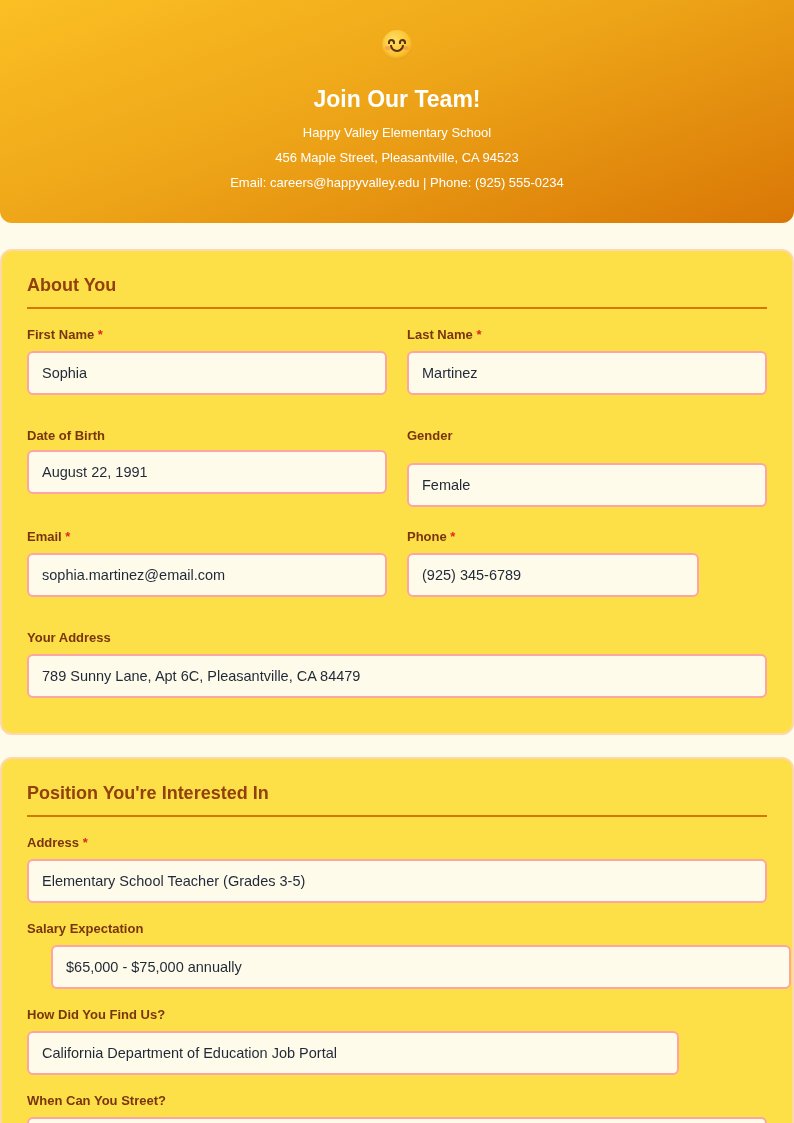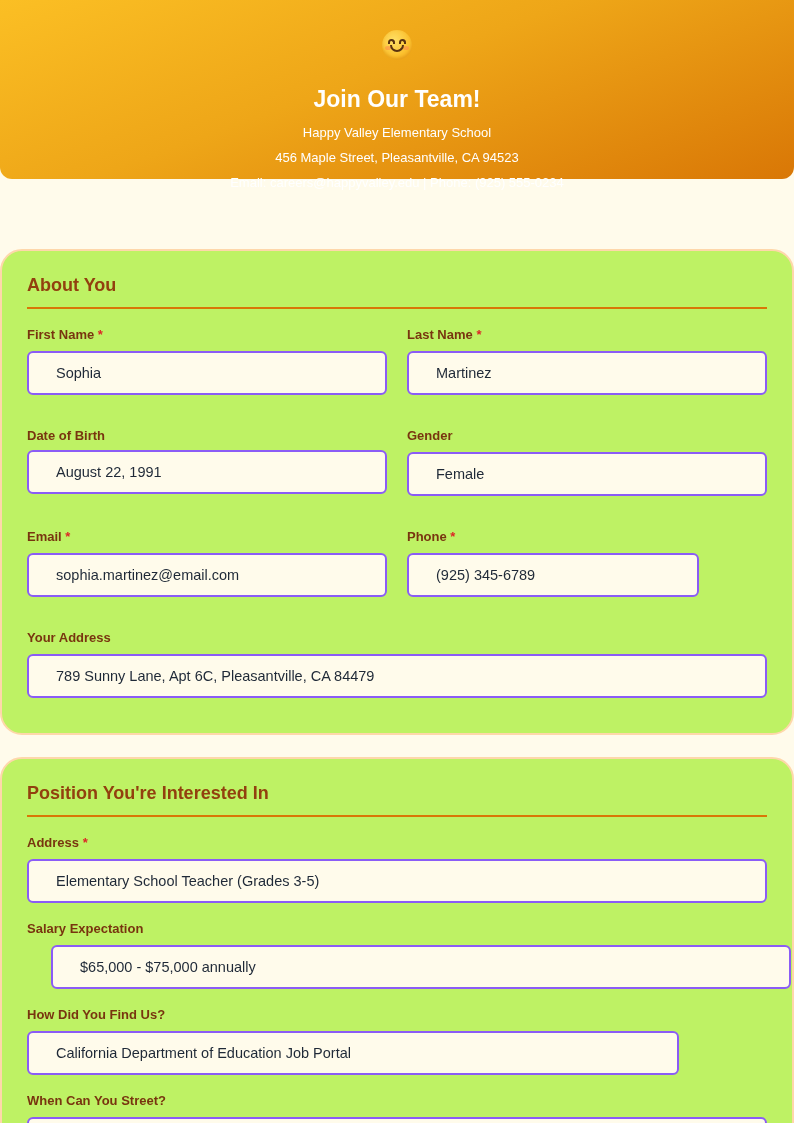--- a/index.html
+++ b/index.html
@@ -6,21 +6,21 @@
   html, body {
     width: 794px;
     height: 1123px;
     overflow: hidden;
     background: #fffbeb;
     font-family: "Liberation Sans", "DejaVu Sans", sans-serif;
   }
   .header {
     position: absolute;
     left: 0; top: 0;
-    width: 794px; height: 179px;
+    width: 794px; height: 223px;
     background: linear-gradient(160deg, #fbbf24 0%, #eea618 45%, #d97706 100%);
     border-radius: 0 0 12px 12px;
     text-align: center;
     color: #ffffff;
   }
   .header .emoji {
     position: absolute;
     left: 0; right: 0; top: 30px;
     font-size: 28px;
     line-height: 36px;
@@ -66,23 +66,23 @@
     line-height: 16px;
   }
   .header .l1 { top: 125px; }
   .header .l2 { top: 150px; }
   .header .l3 { top: 175px; }
 
   .card {
     position: absolute;
     left: 0;
     width: 794px;
-    background: #bef264;
+    background: #fde047;
     border: 2px solid #fed7aa;
-    border-radius: 22px;
+    border-radius: 12px;
   }
   .card1 { top: 249px; height: 486px; }
   .card2 { top: 757px; height: 400px; }
 
   .section-title {
     position: absolute;
     left: 25px;
     font-size: 18px;
     font-weight: bold;
     color: #92400e;
@@ -100,23 +100,23 @@
     font-size: 13px;
     font-weight: bold;
     color: #78350f;
     line-height: 16px;
   }
   .req { color: #dc2626; }
   .field-input {
     position: absolute;
     height: 44px;
     background: #fffbeb;
-    border: 2px solid #8b5cf6;
+    border: 2px solid #fca5a5;
     border-radius: 6px;
-    padding: 0 27px;
+    padding: 0 13px;
     font-size: 14.5px;
     color: #1f2937;
     line-height: 40px;
     white-space: nowrap;
     overflow: hidden;
   }
 </style>
 </head>
 <body>
 
@@ -149,21 +149,21 @@
   <div class="field-input" style="left:405px; top:100px; width:360px;">Martinez</div>
 
   <div class="field-label" style="left:25px; top:177px;">
     <span>Date of Birth</span>
   </div>
   <div class="field-input" style="left:25px; top:199px; width:360px;">August 22, 1991</div>
 
   <div class="field-label" style="left:405px; top:177px;">
     <span>Gender</span>
   </div>
-  <div class="field-input" style="left:405px; top:201px; width:360px;">Female</div>
+  <div class="field-input" style="left:405px; top:212px; width:360px;">Female</div>
 
   <div class="field-label" style="left:25px; top:278px;">
     <span>Email</span> <span class="req">*</span>
   </div>
   <div class="field-input" style="left:25px; top:302px; width:360px;">sophia.martinez@email.com</div>
 
   <div class="field-label" style="left:405px; top:278px;">
     <span>Phone</span> <span class="req">*</span>
   </div>
   <div class="field-input" style="left:405px; top:302px; width:292px;">(925) 345-6789</div>

